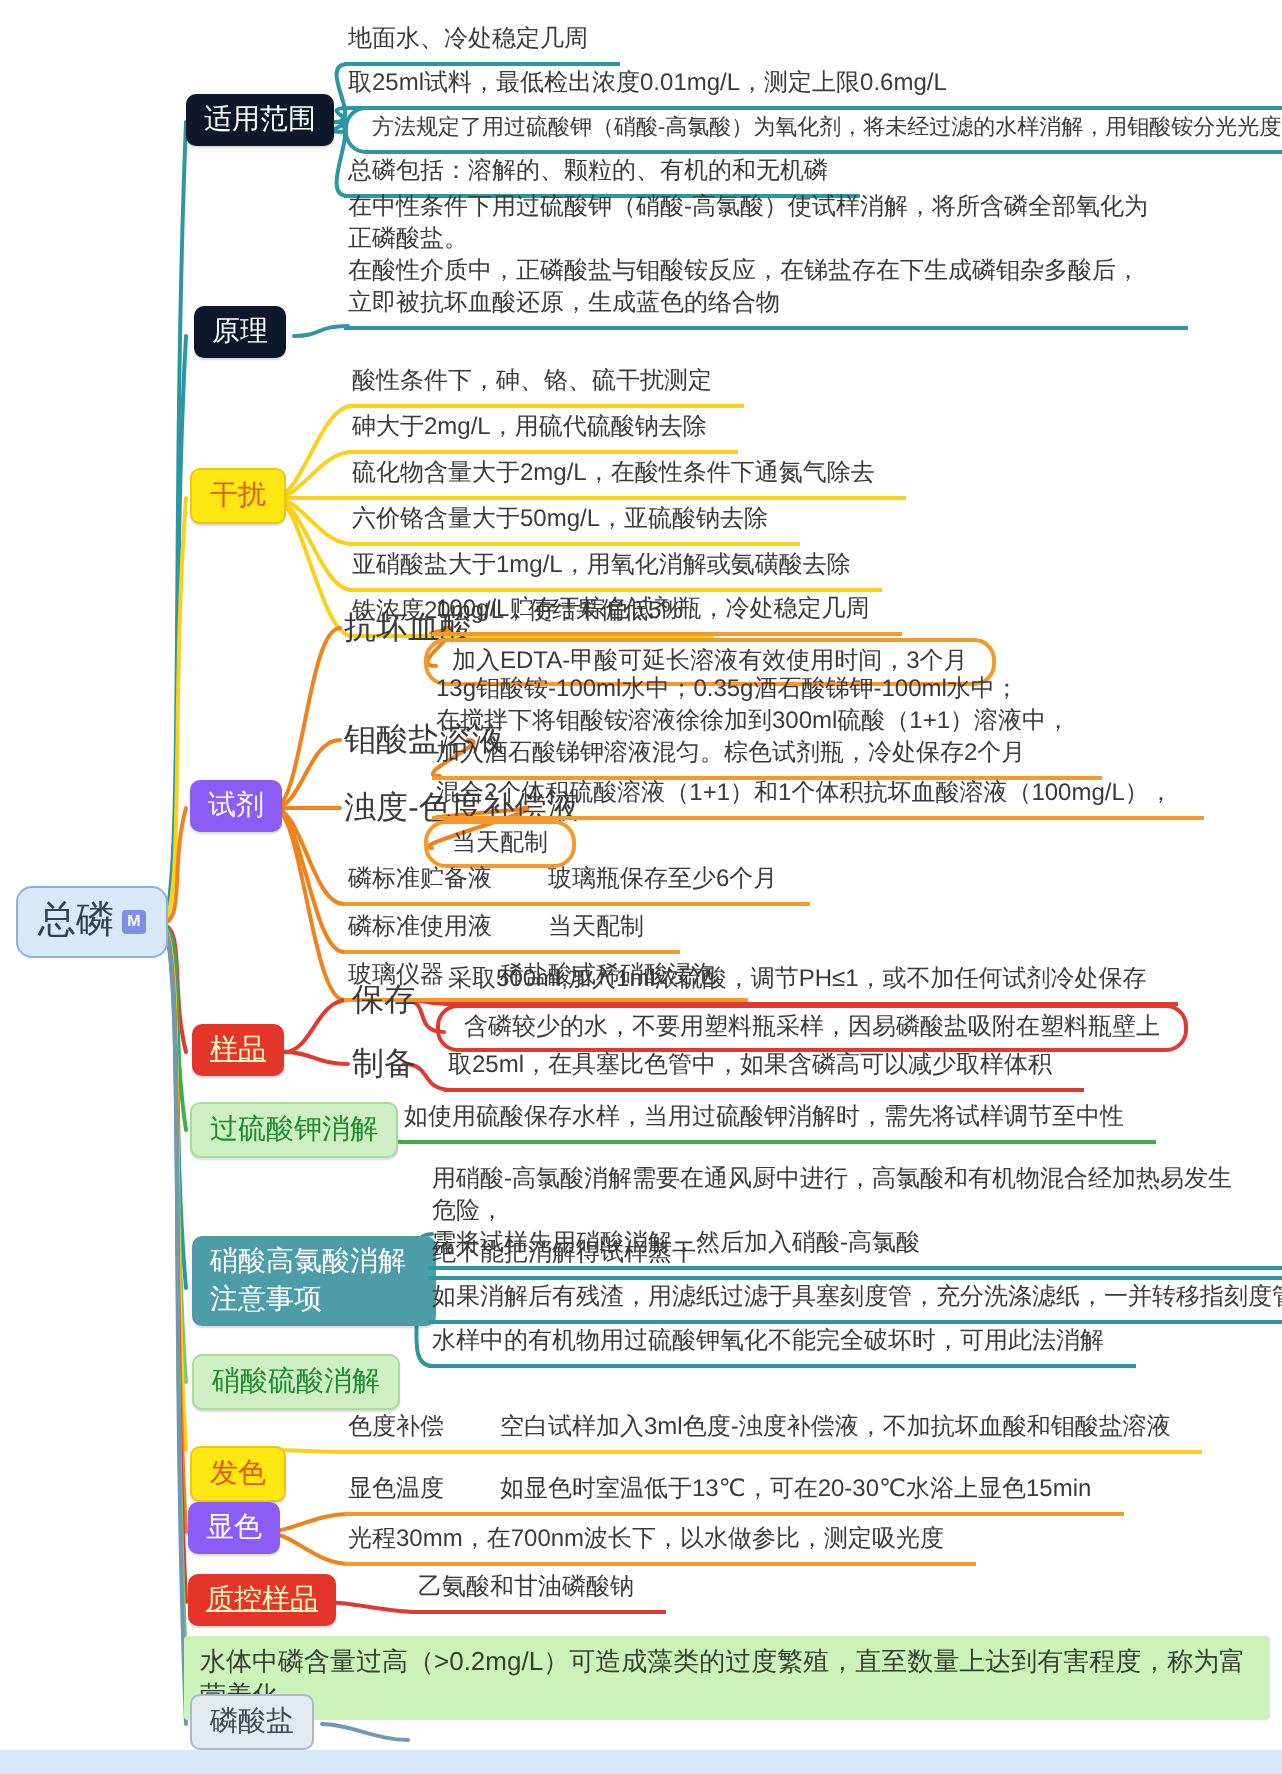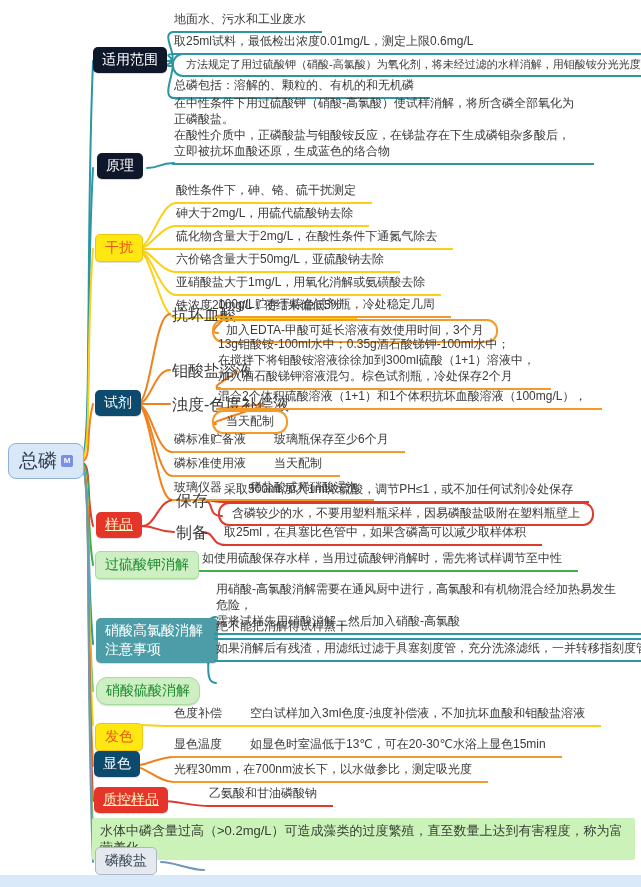--- a/index.html
+++ b/index.html
@@ -4,21 +4,21 @@
 <style>
   html,body{margin:0;padding:0;}
   body{font-family:"Liberation Sans","DejaVu Sans",sans-serif;background:#fff;}
   #canvas{position:relative;width:641px;height:887px;background:#fff;overflow:hidden;}
   #wires{position:absolute;left:0;top:0;width:641px;height:887px;pointer-events:none;}
   .box{position:absolute;border-radius:5px;padding:3px 9px 4px;font-size:14px;line-height:19px;
        white-space:pre-line;box-shadow:0 1px 1px rgba(0,0,0,.15);}
   .b-teal{background:#0f172a;color:#fff;}
   .b-teal2{background:#4C9DA7;color:#fff;}
   .b-yellow{background:#FFE812;color:#E8570F;border:1px solid #EDC611;}
-  .b-orange{background:#0c4a6e;color:#fff;}
+  .b-orange{background:#8b5cf6;color:#fff;}
   .b-red{background:#E5352B;color:#fef9c3;text-decoration:underline;}
   .b-lgreen{background:#CDEFC3;color:#1F8A2F;border:1px solid #A5DD9A;}
   .b-gray{background:#E4E9EF;color:#3C4854;border:1px solid #ABB8C6;box-shadow:none;}
   .leaf{position:absolute;font-size:12px;line-height:15px;color:#3A3A3A;white-space:nowrap;
         padding:0 16px 4px 2px;border-bottom:2px solid;}
   .para{white-space:pre-line;}
   .bubble{position:absolute;font-size:12px;line-height:15px;color:#3A3A3A;white-space:nowrap;
           padding:2px 12px 3px;border:2px solid;border-radius:11px;}
   .sub{position:absolute;font-size:16px;line-height:15px;color:#3A3A3A;white-space:nowrap;}
   .row-label{display:inline-block;margin-right:28px;}
@@ -89,21 +89,21 @@
       <path d="M162,801 C176,801 193,806 209,806" fill="none" stroke="#E0392E" stroke-width="2" stroke-linecap="round"></path>
       <path d="M161,862 C175,862 188,870 204,870" fill="none" stroke="#6E98B5" stroke-width="2" stroke-linecap="round"></path>
     </svg>
 
   <div id="root-node">
     <span>总磷</span>
     <span class="marker">M</span>
   </div>
 
   <div class="box b-teal" style="left:93px;top:47px;">适用范围</div>
-  <div class="leaf u-teal" style="left:172px;top:12px;">地面水、污水和工业废水</div>
+  <div class="leaf u-teal" style="left:172px;top:12px;">地面水、冷处稳定几周</div>
   <div class="leaf u-teal" style="left:172px;top:34px;text-align:right;">取25ml试料，最低检出浓度0.01mg/L，测定上限0.6mg/L</div>
   <div class="bubble u-teal" style="left:172px;top:53px;font-size:11px;">方法规定了用过硫酸钾（硝酸-高氯酸）为氧化剂，将未经过滤的水样消解，用钼酸铵分光光度测定总磷</div>
   <div class="leaf u-teal" style="left:172px;top:78px;">总磷包括：溶解的、颗粒的、有机的和无机磷</div>
 
   <div class="box b-teal" style="left:97px;top:153px;">原理</div>
   <div class="leaf para u-teal" style="left:172px;top:95px;width:404px;white-space:pre-line;line-height:16px;">在中性条件下用过硫酸钾（硝酸-高氯酸）使试样消解，将所含磷全部氧化为正磷酸盐。
 在酸性介质中，正磷酸盐与钼酸铵反应，在锑盐存在下生成磷钼杂多酸后，立即被抗坏血酸还原，生成蓝色的络合物</div>
 
   <div class="box b-yellow" style="left:95px;top:234px;">干扰</div>
   <div class="leaf u-yellow" style="left:174px;top:183px;">酸性条件下，砷、铬、硫干扰测定</div>
@@ -143,22 +143,23 @@
 
   <div class="box b-lgreen" style="left:95px;top:551px;">过硫酸钾消解</div>
   <div class="leaf u-green" style="left:200px;top:551px;">如使用硫酸保存水样，当用过硫酸钾消解时，需先将试样调节至中性</div>
 
   <div class="box b-teal2" style="left:96px;top:618px;width:104px;">硝酸高氯酸消解
 注意事项</div>
   <div class="leaf para u-teal" style="left:214px;top:581px;line-height:16px;">用硝酸-高氯酸消解需要在通风厨中进行，高氯酸和有机物混合经加热易发生危险，
 需将试样先用硝酸消解，然后加入硝酸-高氯酸</div>
   <div class="leaf u-teal" style="left:214px;top:619px;min-width:410px;">绝不能把消解得试样蒸干</div>
   <div class="leaf u-teal" style="left:214px;top:641px;">如果消解后有残渣，用滤纸过滤于具塞刻度管，充分洗涤滤纸，一并转移指刻度管中</div>
+  <div class="leaf u-teal" style="left:214px;top:663px;">水样中的有机物用过硫酸钾氧化不能完全破坏时，可用此法消解</div>
 
-  <div class="box b-lgreen" style="left:96px;top:677px;border-radius:11px;">硝酸硫酸消解</div>
+  <div class="box b-lgreen" style="left:96px;top:677px;">硝酸硫酸消解</div>
 
   <div class="box b-yellow" style="left:95px;top:711px;margin-top:12px;">发色</div>
   <div class="leaf u-yellow" style="left:172px;top:706px;">
     <span class="row-label">色度补偿</span><span>空白试样加入3ml色度-浊度补偿液，不加抗坏血酸和钼酸盐溶液</span>
   </div>
 
   <div class="box b-orange" style="left:94px;top:751px;">显色</div>
   <div class="leaf u-orange" style="left:172px;top:737px;">
     <span class="row-label">显色温度</span><span>如显色时室温低于13℃，可在20-30℃水浴上显色15min</span>
   </div>

